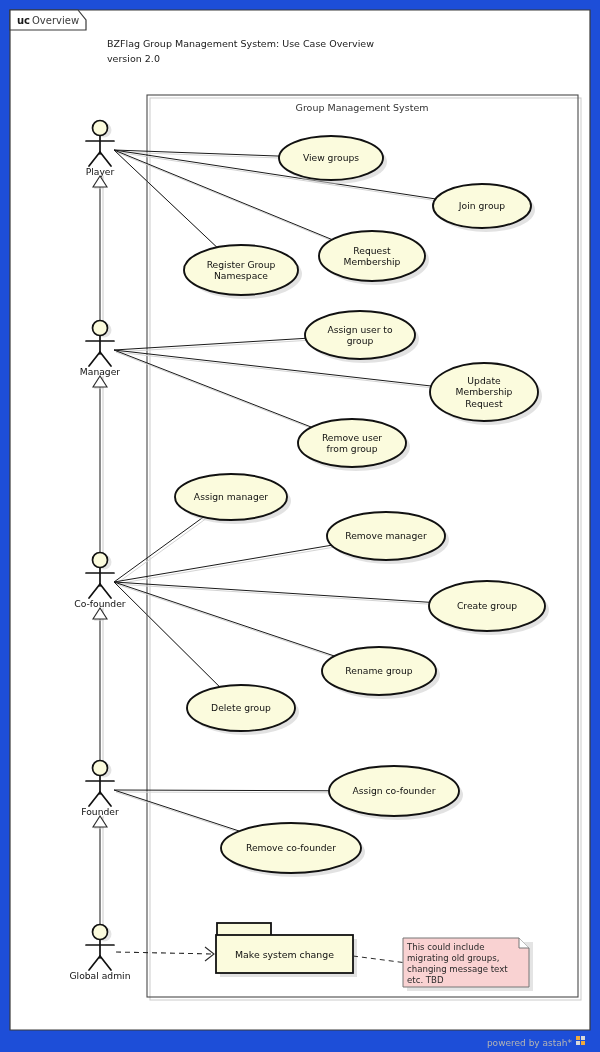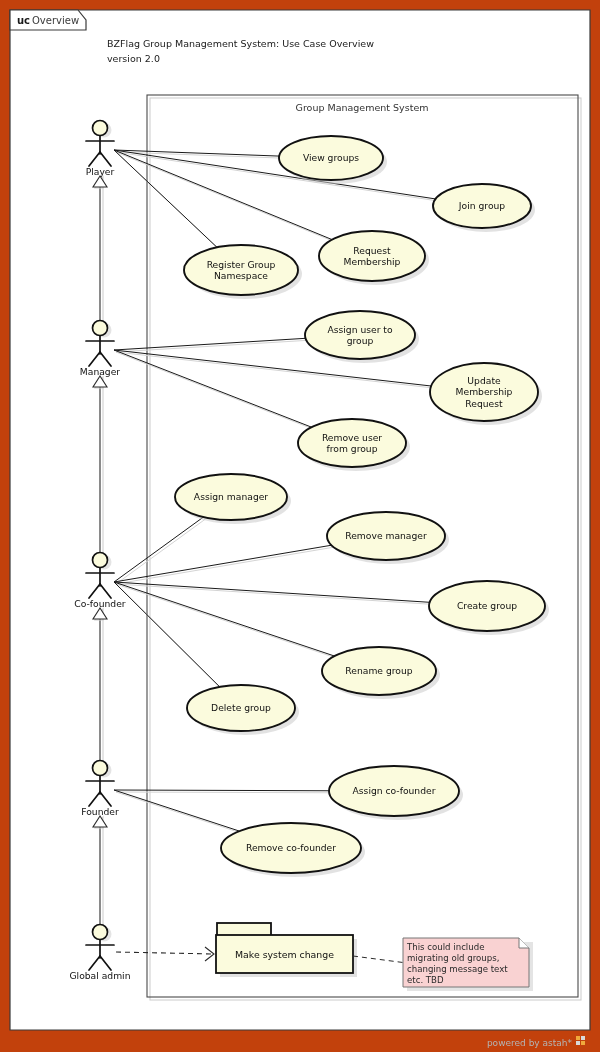--- a/index.html
+++ b/index.html
@@ -8,21 +8,21 @@
     padding: 0;
     background: #ffffff;
   }
   body {
     font-family: "DejaVu Sans", sans-serif;
   }
   #page {
     position: relative;
     width: 600px;
     height: 1052px;
-    background: #c2410c;
+    background: #1d4ed8;
     overflow: hidden;
   }
   #diagram {
     position: absolute;
     left: 0;
     top: 0;
     width: 600px;
     height: 1052px;
   }
   .frame-line {

